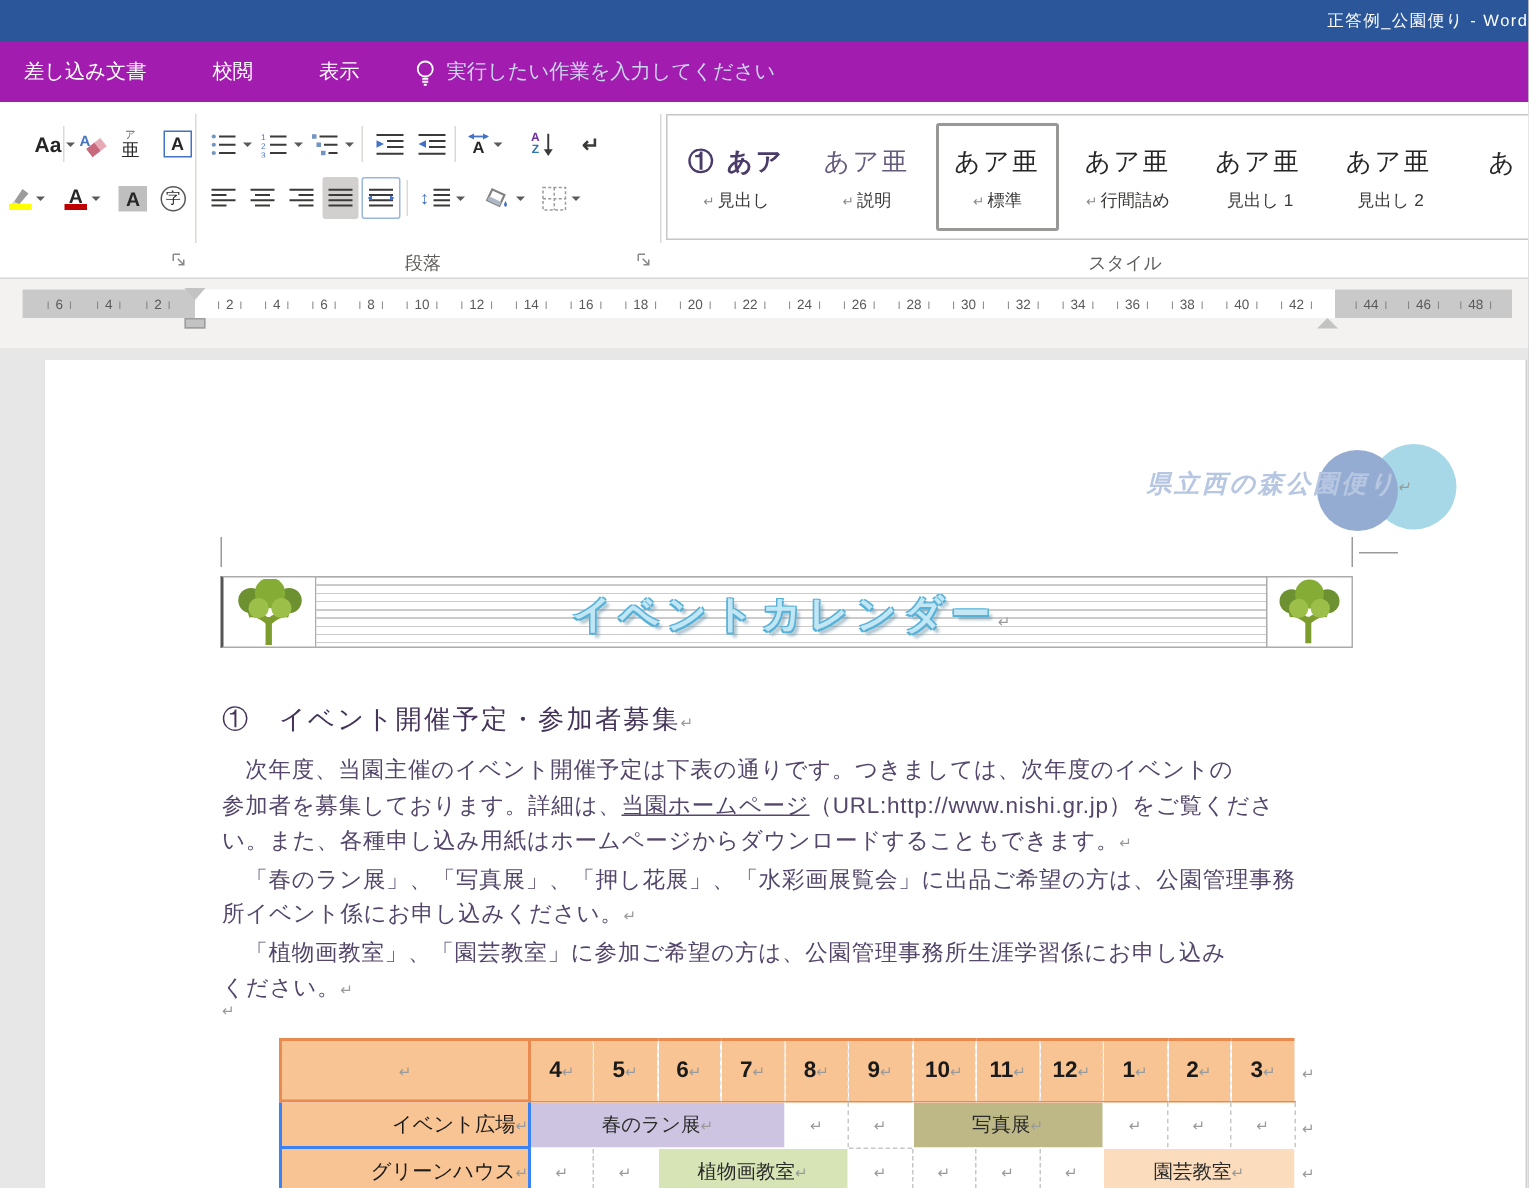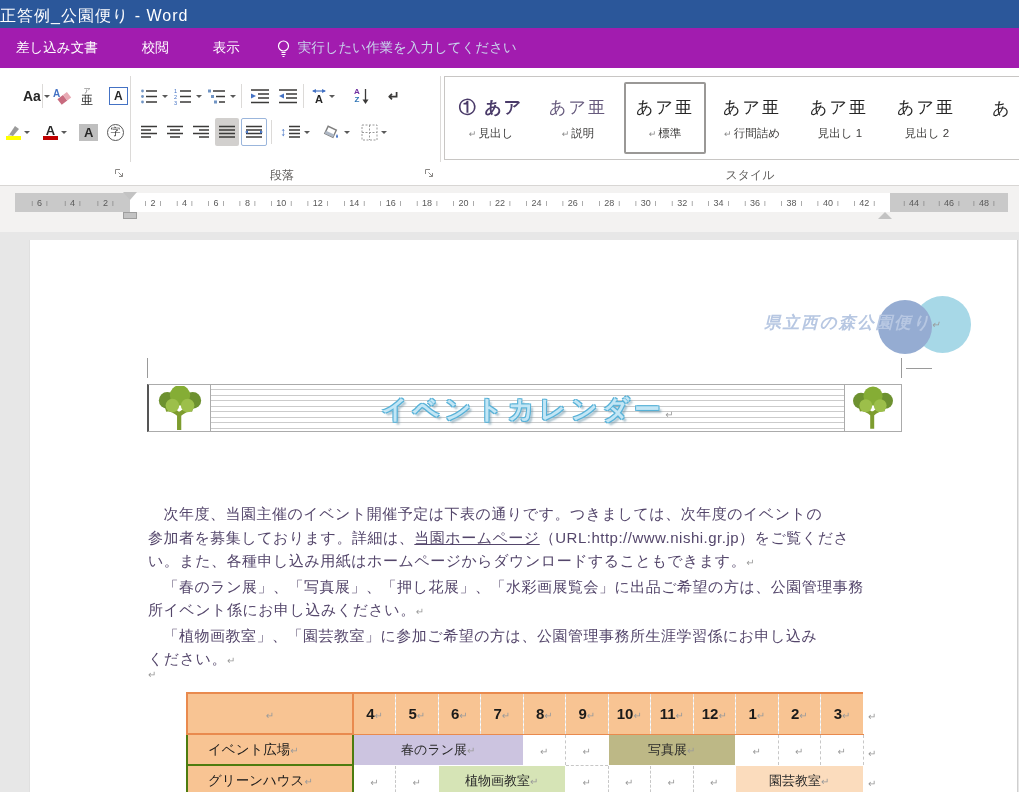--- a/index.html
+++ b/index.html
@@ -1,21 +1,21 @@
 <!DOCTYPE html>
 <html><head>
 <meta charset="utf-8">
 <style>
   * { margin:0; padding:0; box-sizing:border-box; }
   body { font-family:"Liberation Sans", sans-serif; background:#888; }
   .app { position:relative; width:1019px; height:792px; overflow:hidden; background:#e7e7e7; }
 
   
   .titlebar { position:absolute; left:0; top:0; width:1019px; height:28px; background:#2b579a; }
-  .titlebar .title { position:absolute; left:0; right:0; top:6px; text-align:left; color:#fff; font-size:16px; letter-spacing:1px; }
+  .titlebar .title { position:absolute; left:0; right:0; top:6px; text-align:right; color:#fff; font-size:11px; letter-spacing:1px; }
 
   
   .tabrow { position:absolute; left:0; top:28px; width:1019px; height:40px; background:#a21caf; display:flex; align-items:center; }
   .rtab { color:#fff; font-size:13.5px; margin-left:0; padding:0 10px; height:40px; display:flex; align-items:center; cursor:default; }
   .rtab:nth-child(1){ margin-left:2px; padding:0 14px; }
   .rtab:nth-child(2){ margin-left:20px; }
   .rtab:nth-child(3){ margin-left:24px; }
   .tellme { display:flex; align-items:center; margin-left:26px; color:#c9d6ec; font-size:13.5px; gap:7px; }
 
   
@@ -78,21 +78,21 @@
   .bodytxt { position:absolute; left:118px; top:262px; width:784px; font-size:15px; line-height:23.5px; color:#54466b; letter-spacing:0.5px; }
   .u { text-decoration:underline; }
   .emptymark { position:absolute; left:118px; top:424px; }
 
   table.evt { position:absolute; left:156px; top:452px; border-collapse:collapse; table-layout:fixed; }
   .evt col.c0 { width:166px; }
   .evt col.cm { width:42.5px; }
   .evt th, .evt td { padding:0; overflow:hidden; white-space:nowrap; }
   .evt .hrow th { height:41px; background:#f8c493; border-left:1px dashed #e6e6e6; border-top:2px solid #e98a4e; border-bottom:1.5px solid #e98a4e; font-size:15px; color:#1a1a1a; text-align:center; }
   .evt .hrow th.corner { border:2px solid #e98a4e; width:166px; }
-  .evt td.rlbl { background:#f8c493; border:2px solid #4d7c0f; text-align:left; font-size:13.5px; color:#1a1a1a;padding-left:20px; }
+  .evt td.rlbl { background:#f8c493; border:2px solid #3b82f6; text-align:right; font-size:13.5px; color:#1a1a1a;padding-left:20px; }
   .evt tr.drow { height:31px; }
   .evt td.ec { border:1px dashed #c7c7c7; text-align:center; }
   .evt td.ev { border:1px solid #fff; text-align:center; font-size:13px; color:#2a2a2a; }
   .evt td.p1 { background:#ccc4e0; }
   .evt td.p2 { background:#bdb886; }
   .evt td.p3 { background:#d6e4b6; }
   .evt td.p4 { background:#fbdcbd; }
   .rowmark { position:absolute; }
 
   svg { display:block; }
@@ -412,20 +412,23 @@
             <path d="M29 52 V30 M29 34 Q20 26 13 28 M29 34 Q38 26 45 28" stroke="#7d9c2e" stroke-width="5" fill="none"></path>
             <circle cx="15" cy="17" r="10" fill="#6d9130"></circle>
               <circle cx="45" cy="17" r="10" fill="#6d9130"></circle>
             <circle cx="30" cy="11" r="12" fill="#85ad35"></circle>
             <circle cx="21" cy="23" r="8" fill="#9cbf4a"></circle>
               <circle cx="39" cy="23" r="8" fill="#9cbf4a"></circle>
           </svg>
         </div>
       </div>
 
+      <div class="heading">
+        <span>①　イベント開催予定・参加者募集</span><span class="pm">↵</span>
+      </div>
 
       <div class="bodytxt">
         <div><span>　次年度、当園主催のイベント開催予定は下表の通りです。つきましては、次年度のイベントの</span></div>
         <div><span>参加者を募集しております。詳細は、</span><span class="u">当園ホームページ</span><span>（URL:http://www.nishi.gr.jp）をご覧くださ</span></div>
         <div><span>い。また、各種申し込み用紙はホームページからダウンロードすることもできます。</span><span class="pm">↵</span></div>
         <div><span>　「春のラン展」、「写真展」、「押し花展」、「水彩画展覧会」に出品ご希望の方は、公園管理事務</span></div>
         <div><span>所イベント係にお申し込みください。</span><span class="pm">↵</span></div>
         <div><span>　「植物画教室」、「園芸教室」に参加ご希望の方は、公園管理事務所生涯学習係にお申し込み</span></div>
         <div><span>ください。</span><span class="pm">↵</span></div>
       </div>

